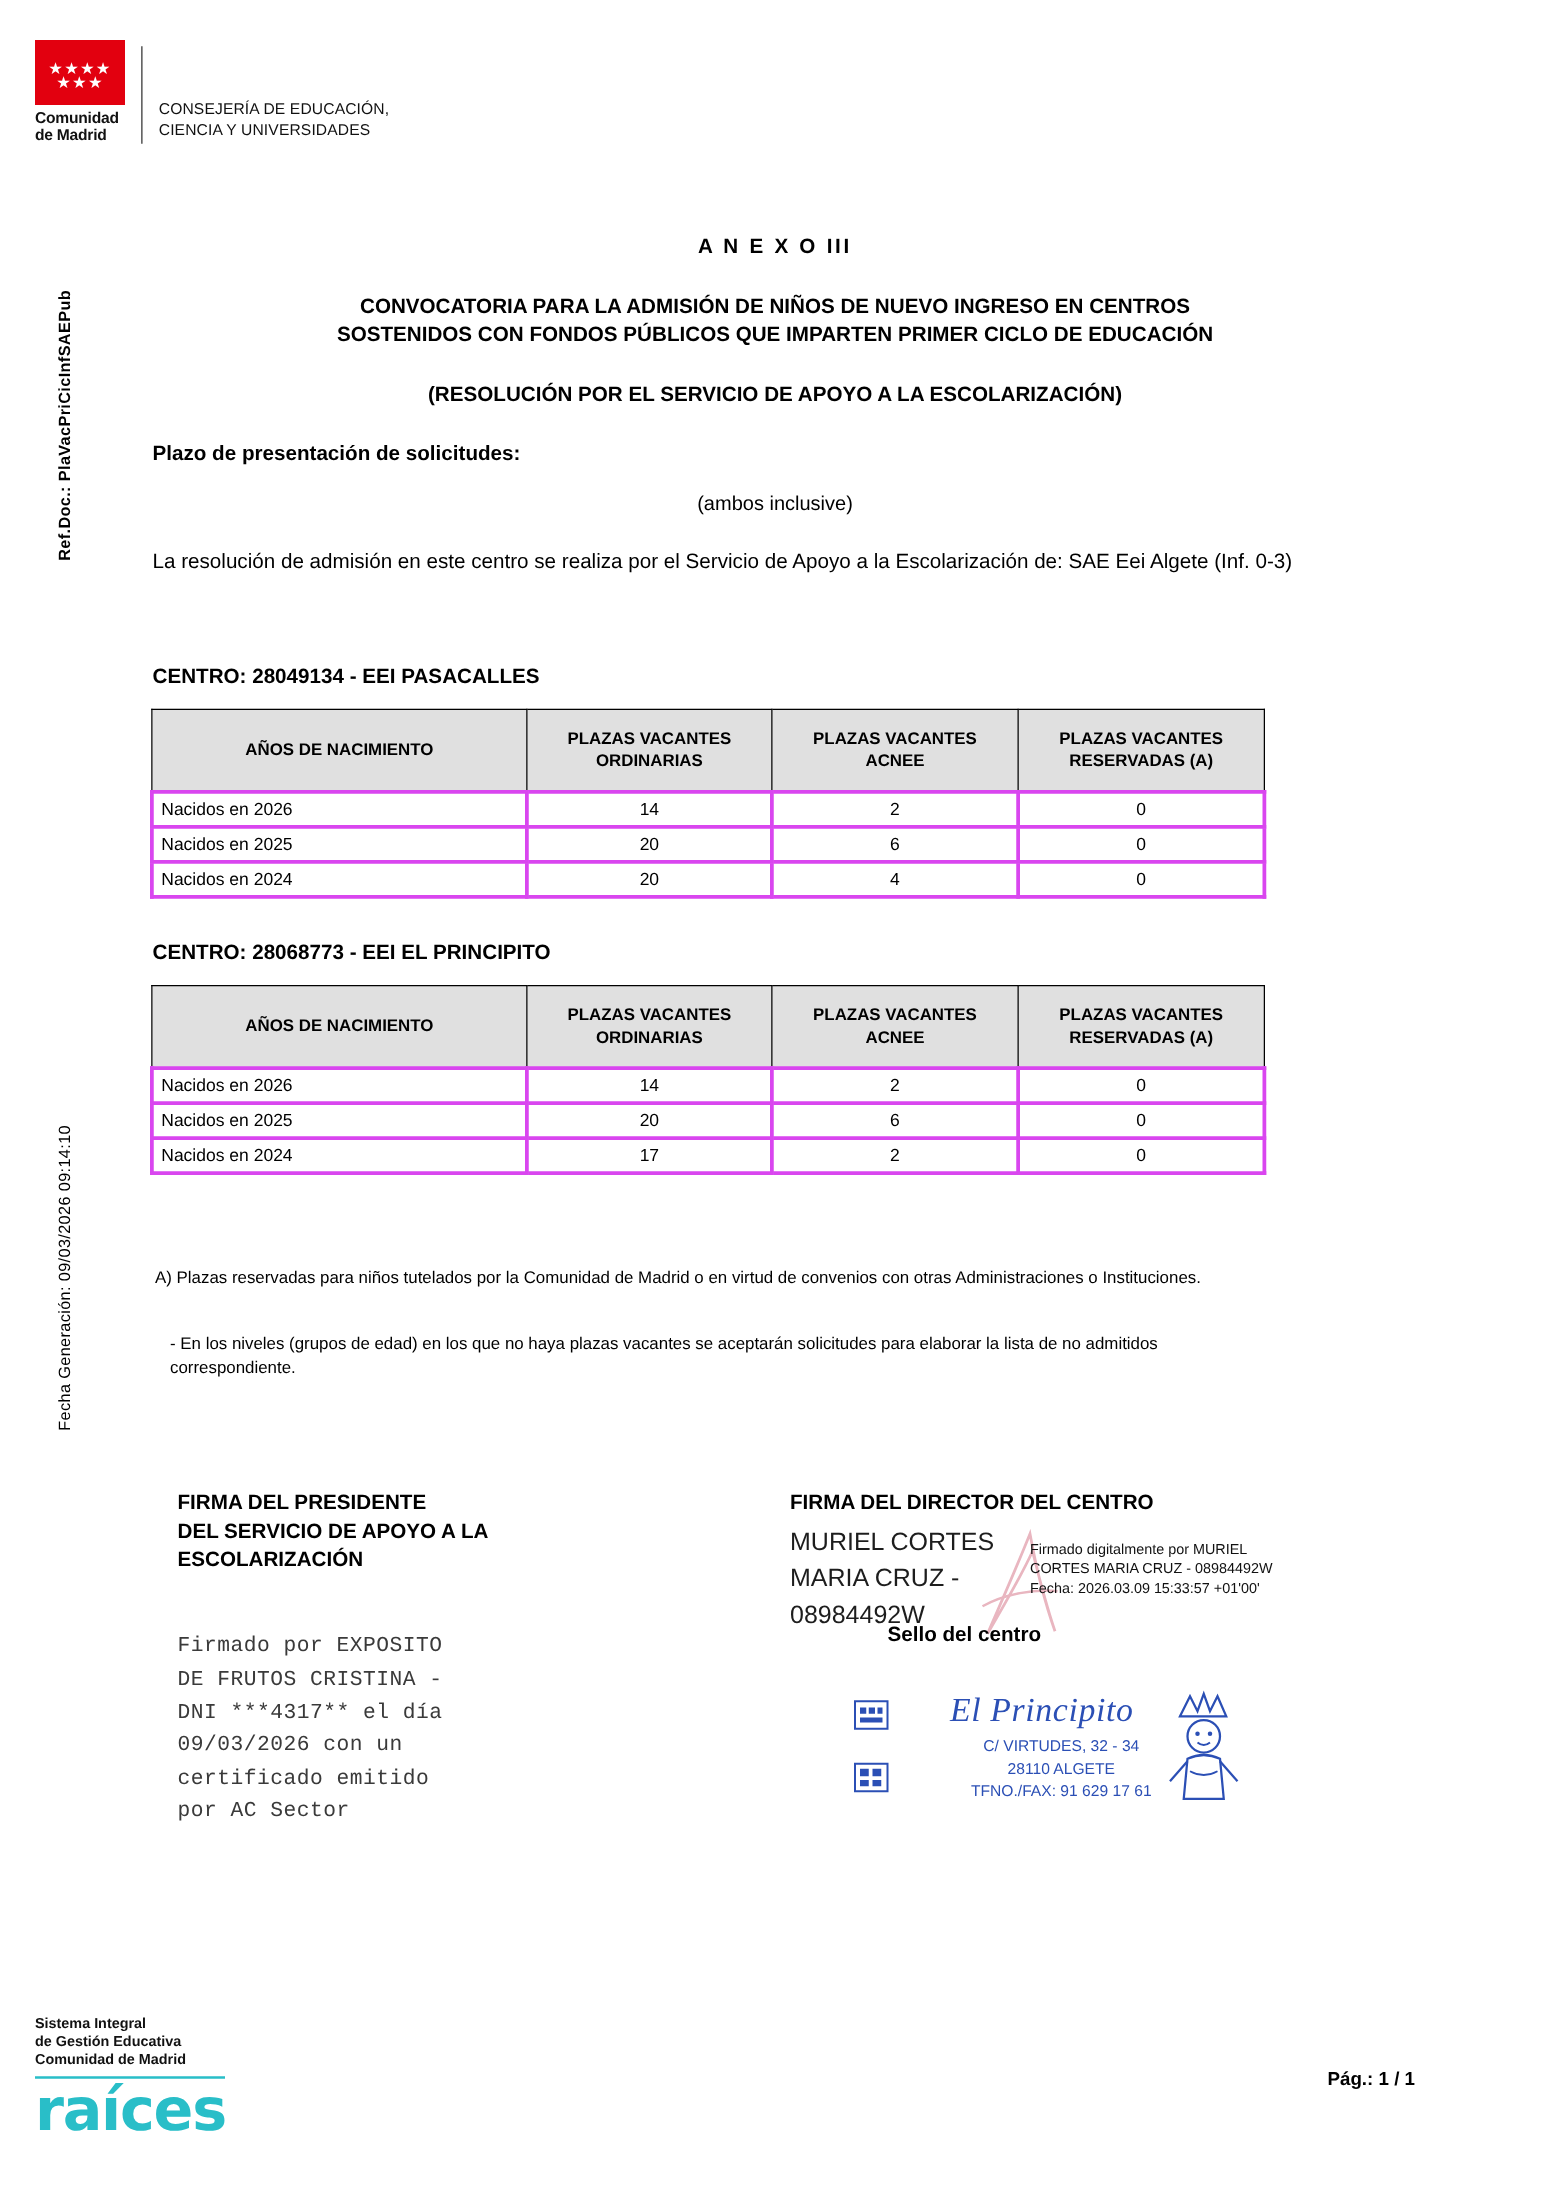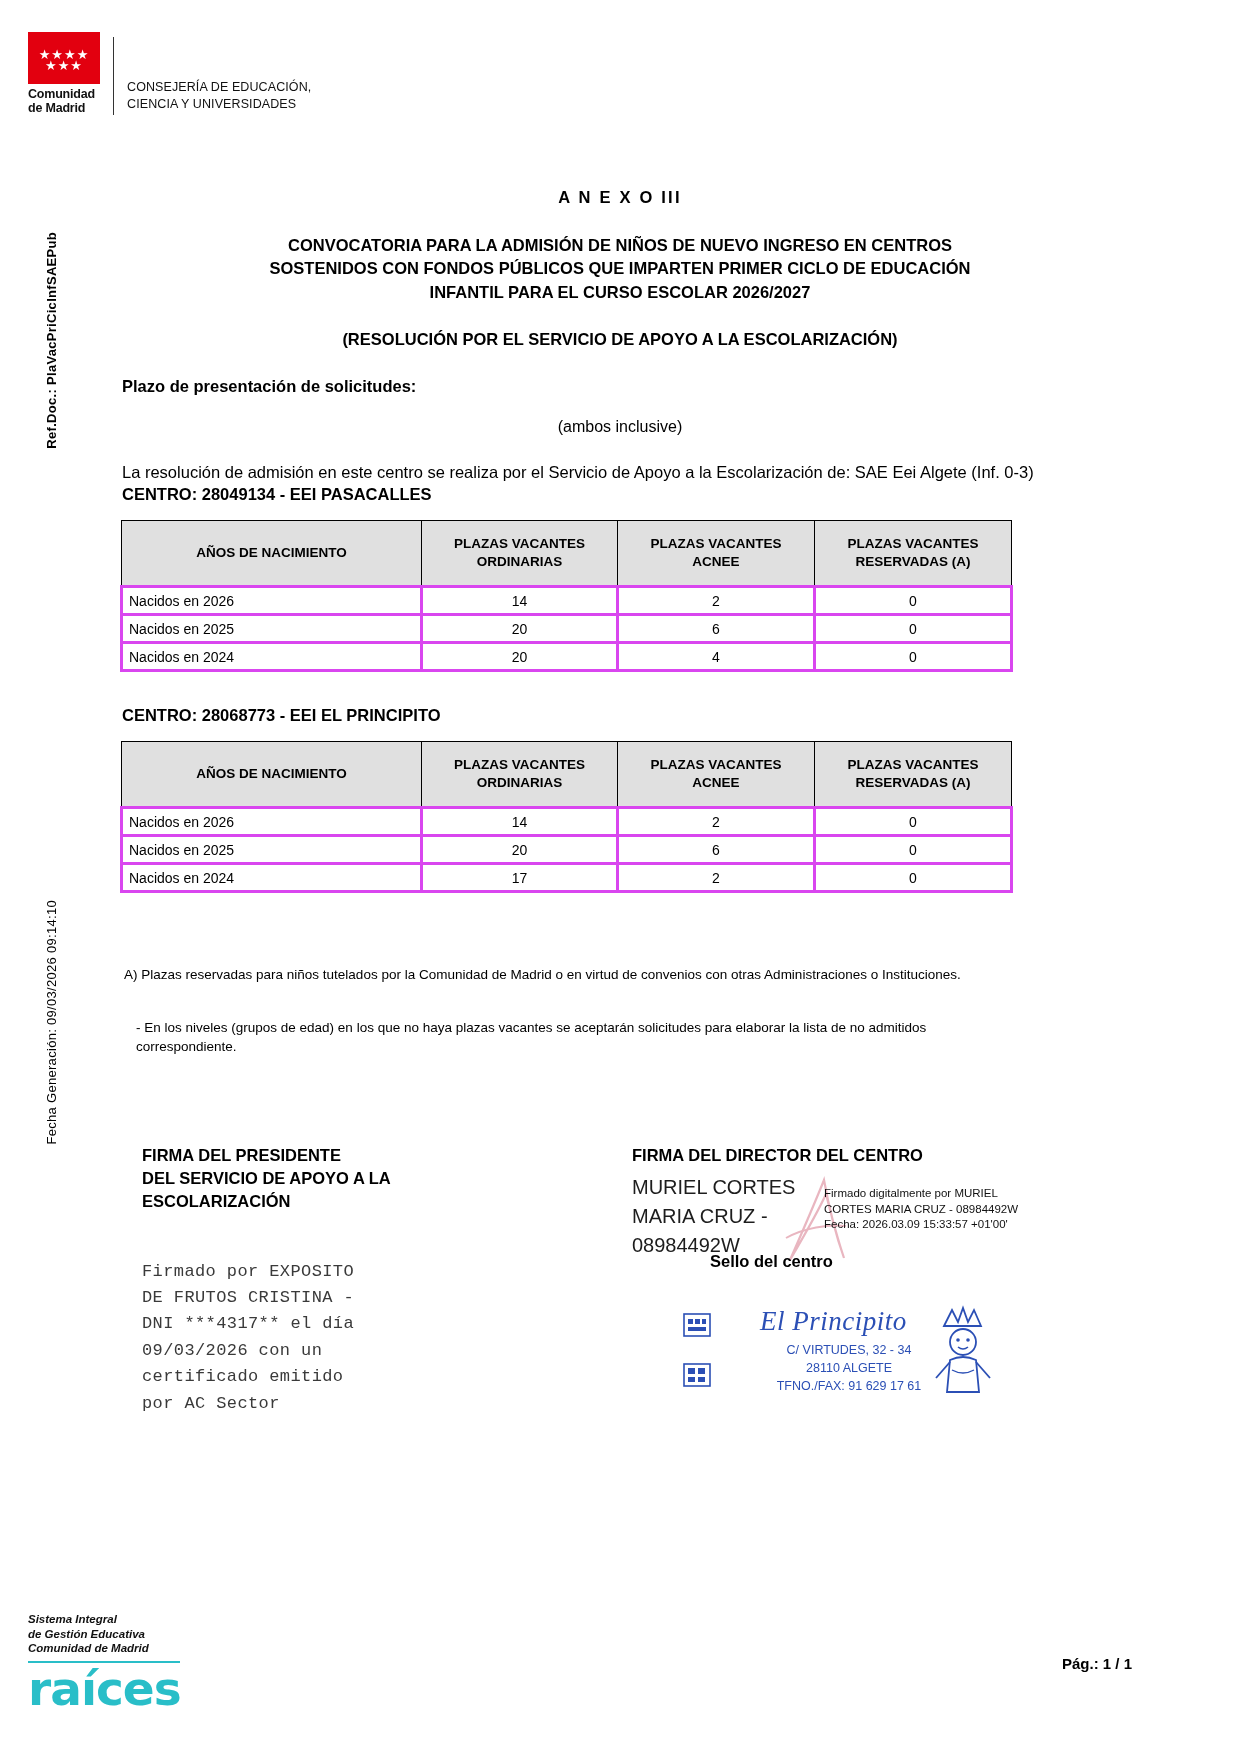--- a/index.html
+++ b/index.html
@@ -129,21 +129,21 @@
     margin-top: 24px;
     padding-left: 2px;
   }
 
   
   .centro-title {
     font-size: 16.5px;
     font-weight: bold;
     padding-left: 2px;
   }
-  .centro-1 { }
+  .centro-1 { margin-top: 70px; }
   .centro-2 { margin-top: 34px; }
 
   table.vac {
     border-collapse: collapse;
     width: 890px;
     margin-top: 16px;
     table-layout: fixed;
   }
   table.vac th {
     background: #e0e0e0;
@@ -292,21 +292,20 @@
   .footer-brand {
     position: absolute;
     left: 28px;
     top: 1612px;
   }
   .fb-line {
     font-size: 11.5px;
     font-weight: bold;
     line-height: 1.28;
     color: #111111;
-    font-style: italic;
   }
   .fb-rule {
     width: 152px;
     height: 2px;
     background: #29bec8;
     margin-top: 5px;
   }
   .fb-raices {
     font-family: "DejaVu Sans", sans-serif;
     font-size: 47px;
@@ -350,21 +349,20 @@
   <div class="side-text side-ref">Ref.Doc.: PlaVacPriCicInfSAEPub</div>
   <div class="side-text side-date">Fecha Generación: 09/03/2026 09:14:10</div>
 
   <div class="doc">
 
     <div class="anexo-title">A N E X O III</div>
 
     <div class="main-title">
       <div>CONVOCATORIA PARA LA ADMISIÓN DE NIÑOS DE NUEVO INGRESO EN CENTROS</div>
       <div>SOSTENIDOS CON FONDOS PÚBLICOS QUE IMPARTEN PRIMER CICLO DE EDUCACIÓN</div>
-      <div>INFANTIL PARA EL CURSO ESCOLAR 2026/2027</div>
     </div>
 
     <div class="sub-title">(RESOLUCIÓN POR EL SERVICIO DE APOYO A LA ESCOLARIZACIÓN)</div>
 
     <div class="plazo">Plazo de presentación de solicitudes:</div>
 
     <div class="ambos">(ambos inclusive)</div>
 
     <div class="resolucion-par">La resolución de admisión en este centro se realiza por el Servicio de Apoyo a la Escolarización de: SAE Eei Algete (Inf. 0-3)</div>
 

